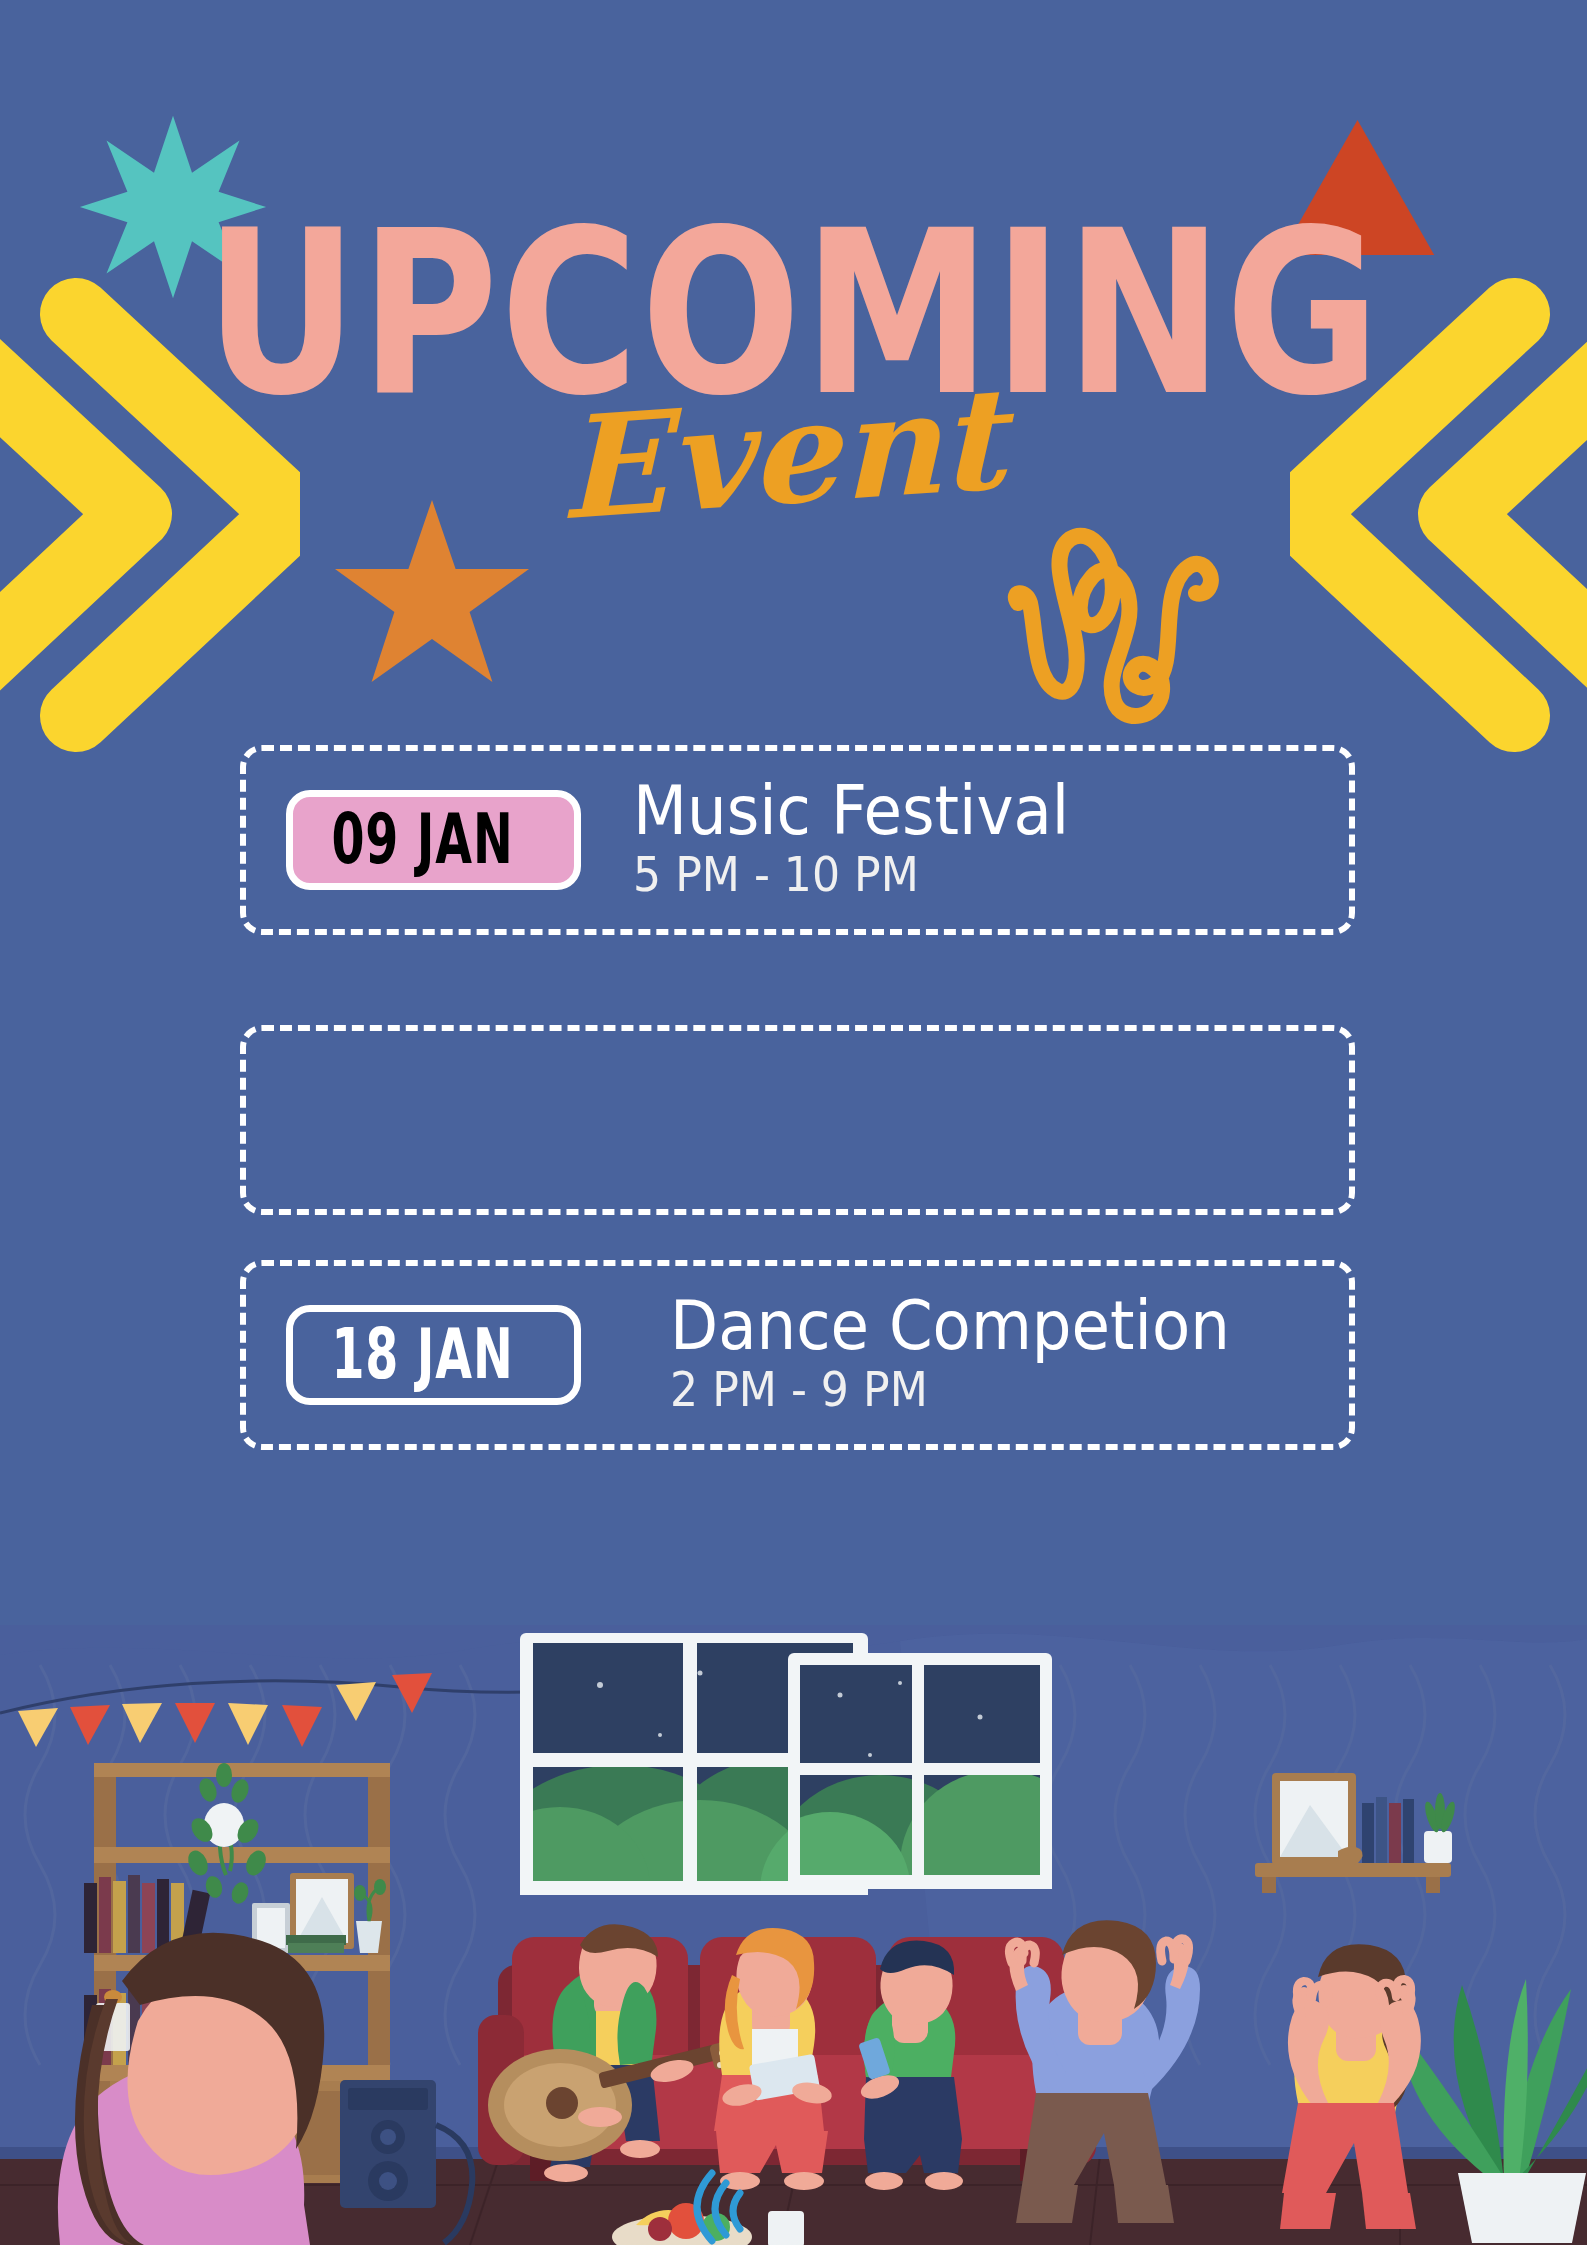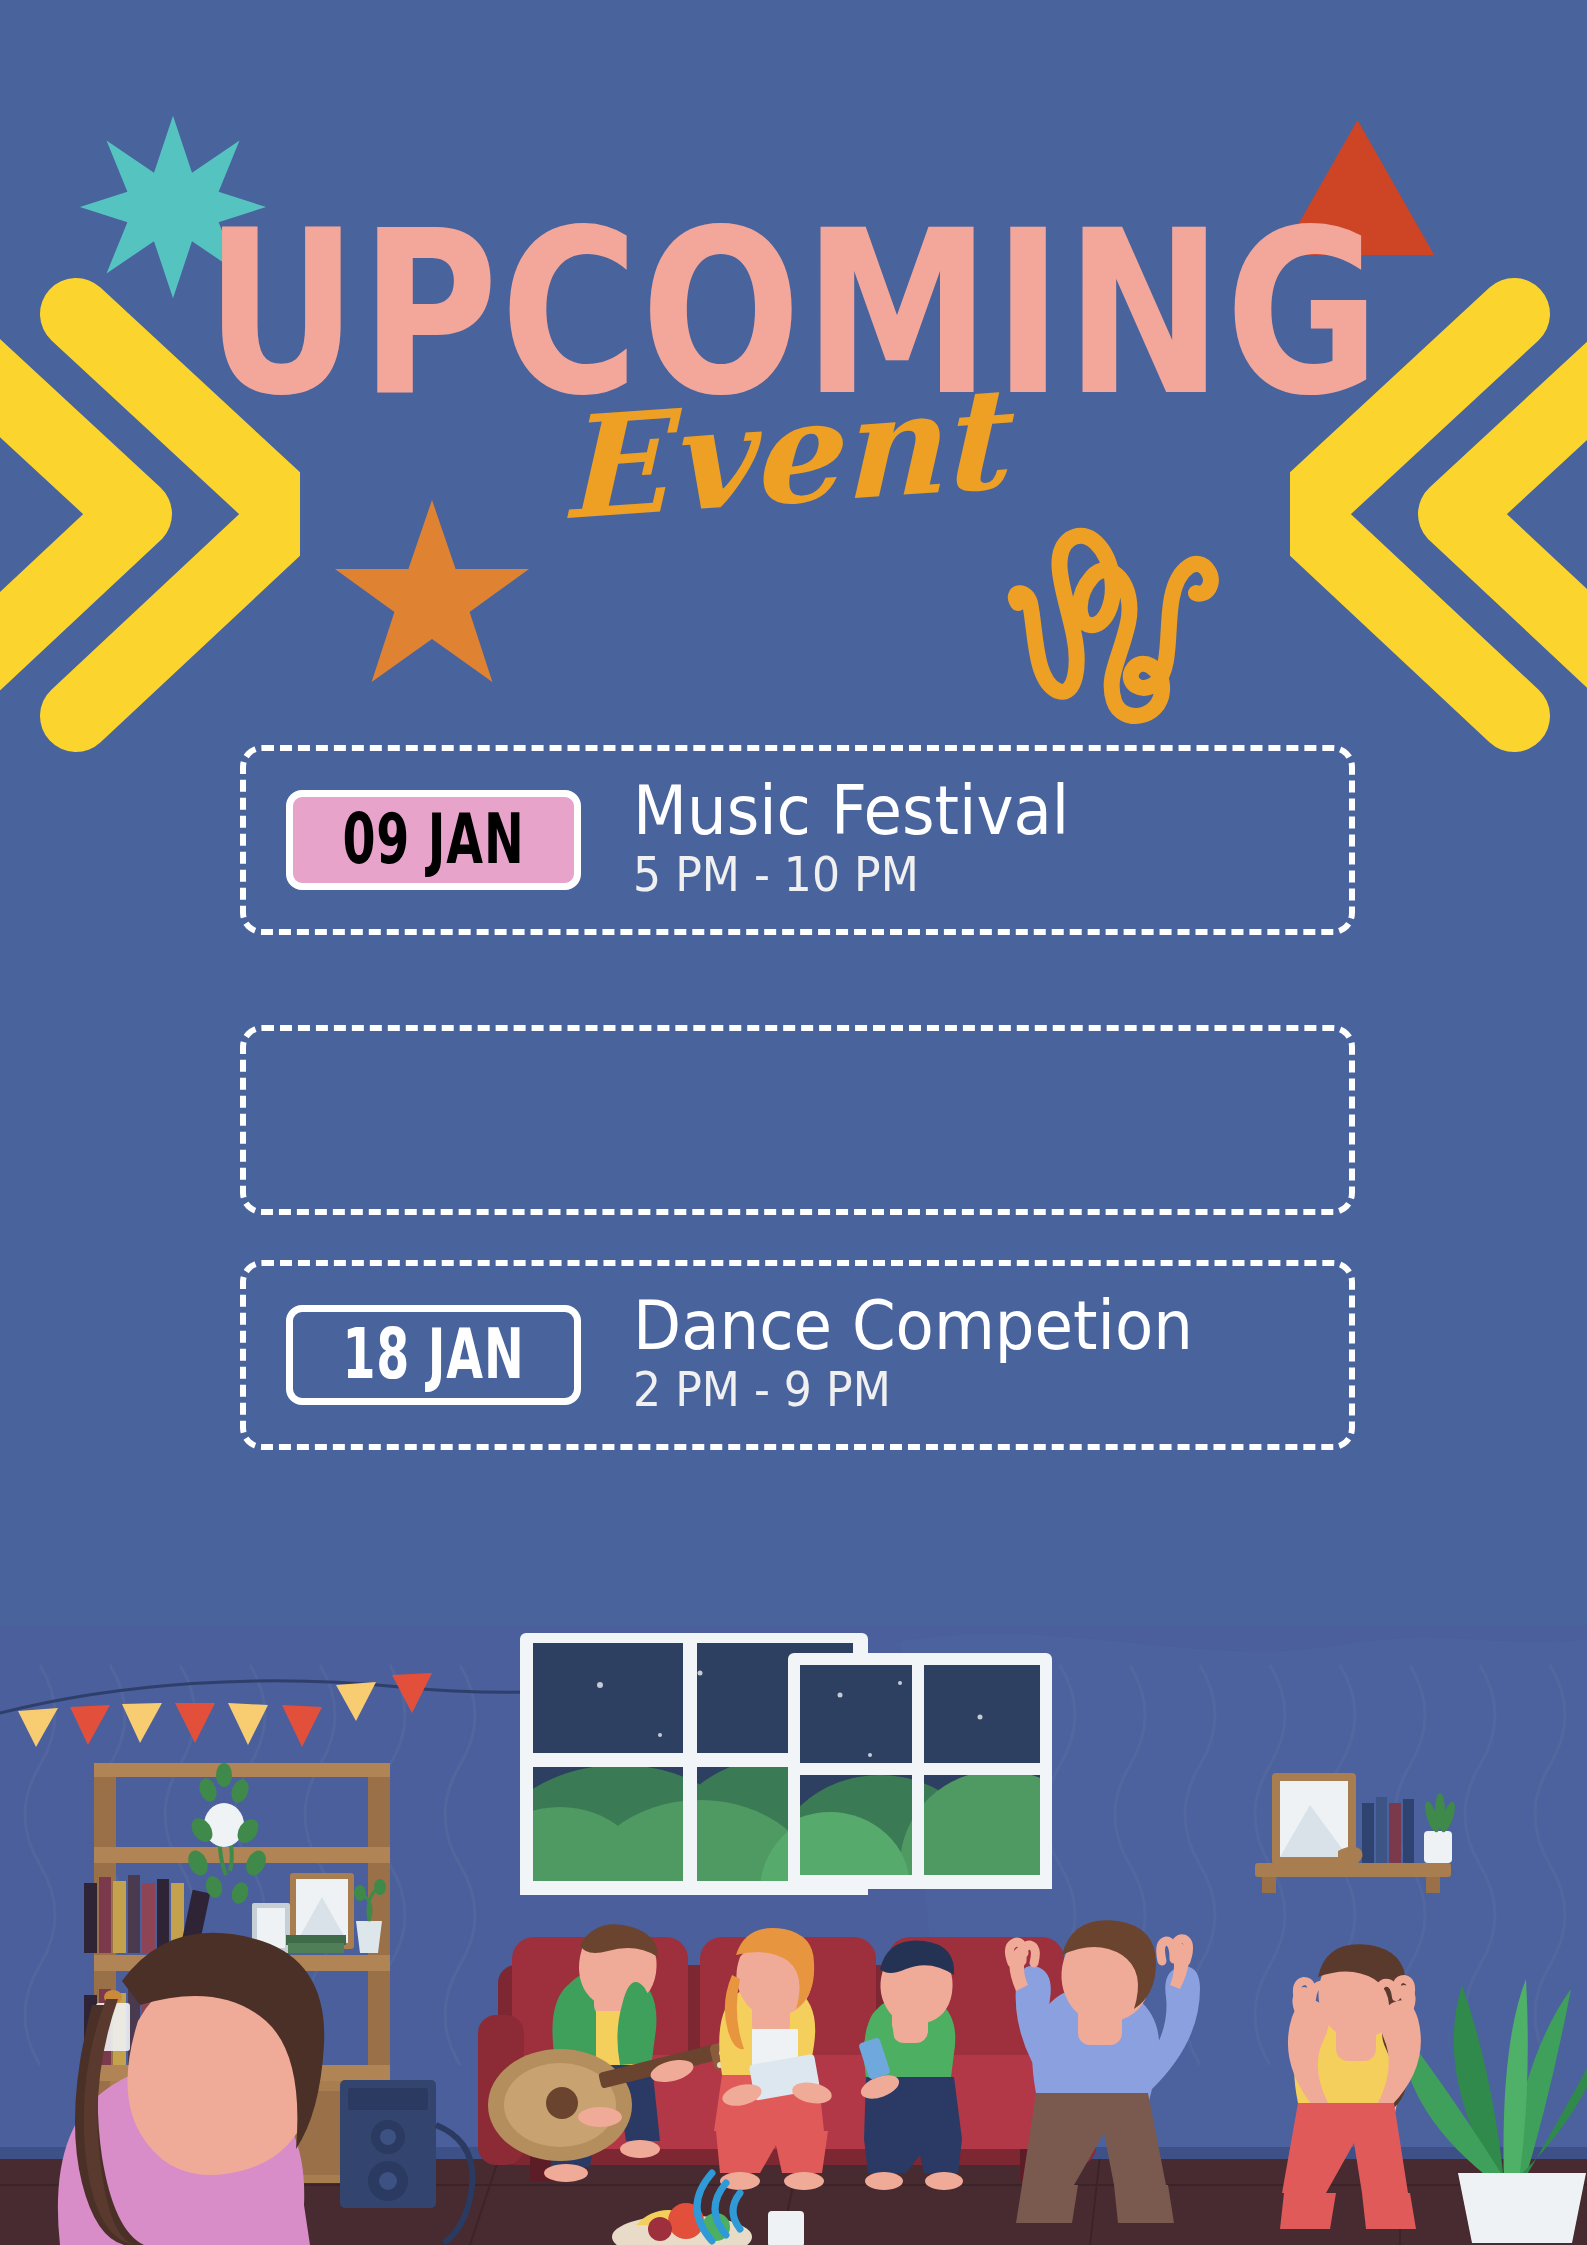--- a/index.html
+++ b/index.html
@@ -54,30 +54,31 @@
     position:relative;
     border:6px dashed #ffffff;
     border-radius:22px;
     box-sizing:border-box;
     display:flex;
     align-items:center;
     padding:34px 40px;
   }
   .event-card.c1{height:190px;margin-bottom:90px;}
   .event-card.c2{height:190px;margin-bottom:45px;}
-  .event-card.c3{height:190px;}
+  .event-card.c3{height:190px;gap:37px;}
 
   .date-pill{
     flex:0 0 auto;
     width:295px;height:100px;
     border:7px solid #ffffff;
-    border-radius:16px;
+    border-radius:24px;
     box-sizing:border-box;
-    display:flex;align-items:center;justify-content:center;
+    display:flex;align-items:center;
     margin-right:52px;
+    padding-left:26px;
   }
   .date-pill span{
     font-family:"DejaVu Sans", sans-serif;
     font-weight:bold;
     font-size:54px;
     letter-spacing:1px;
     transform:scaleY(1.3) scaleX(0.88);
     display:inline-block;
     line-height:1;
   }

